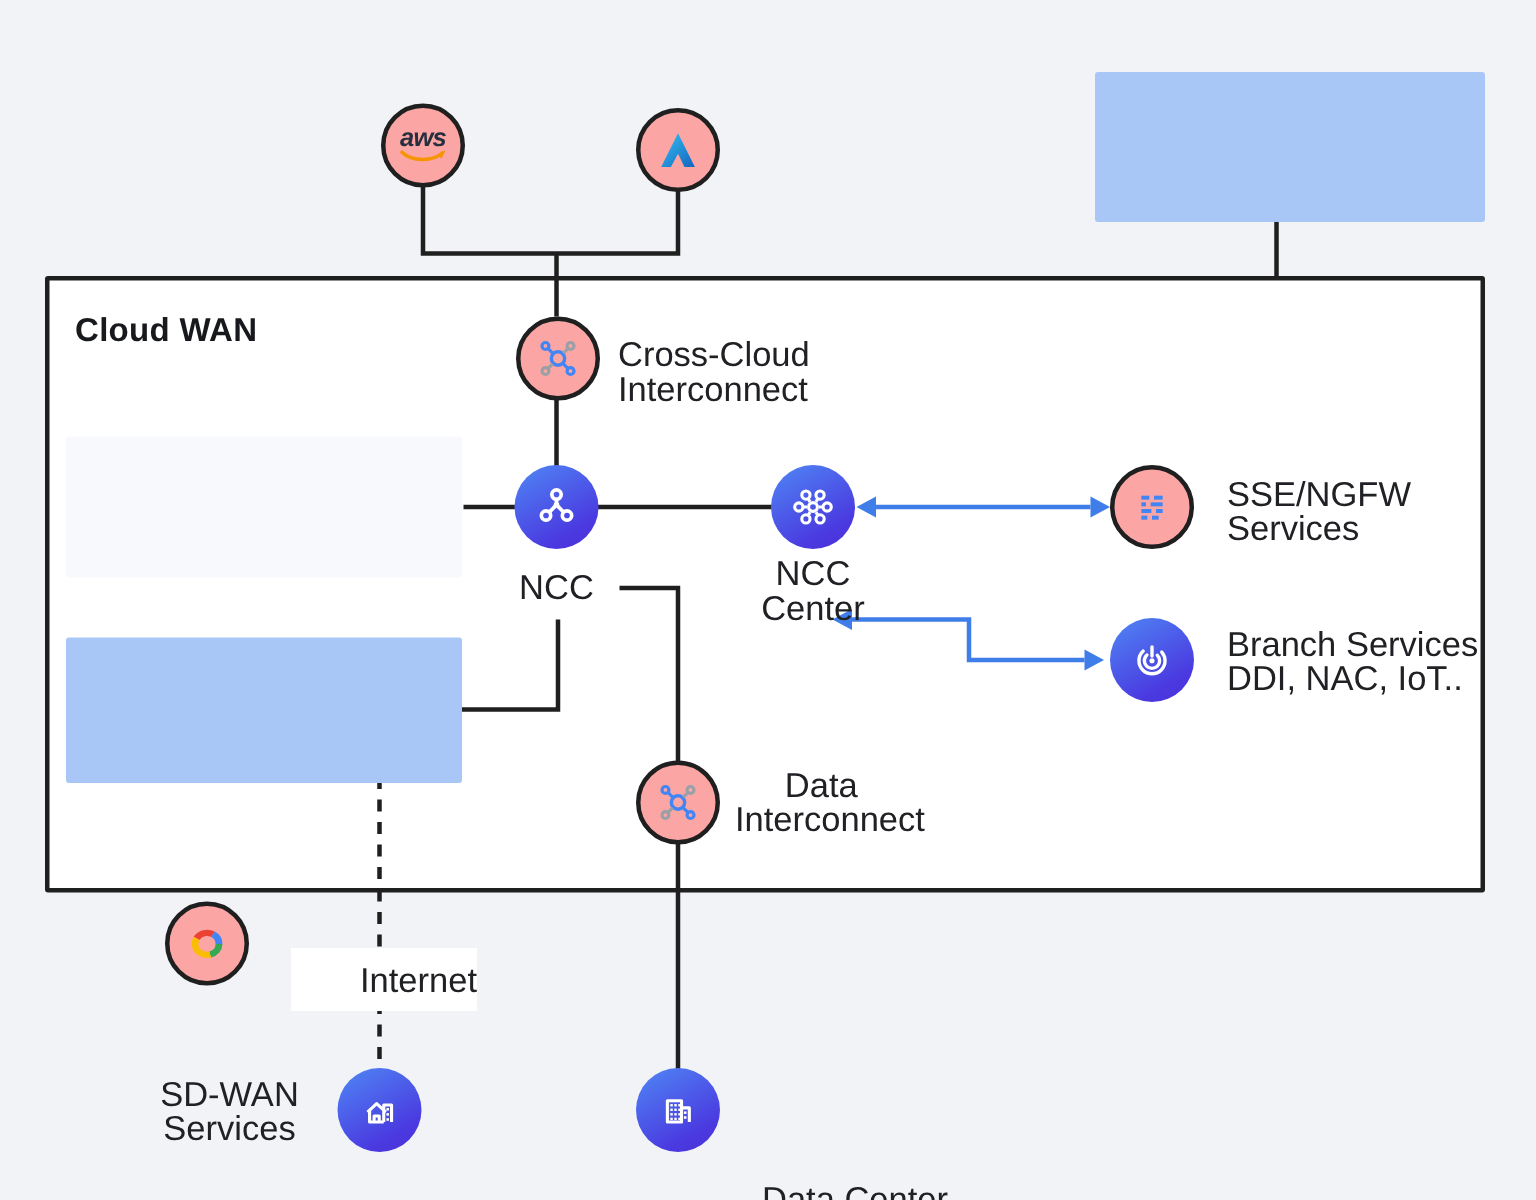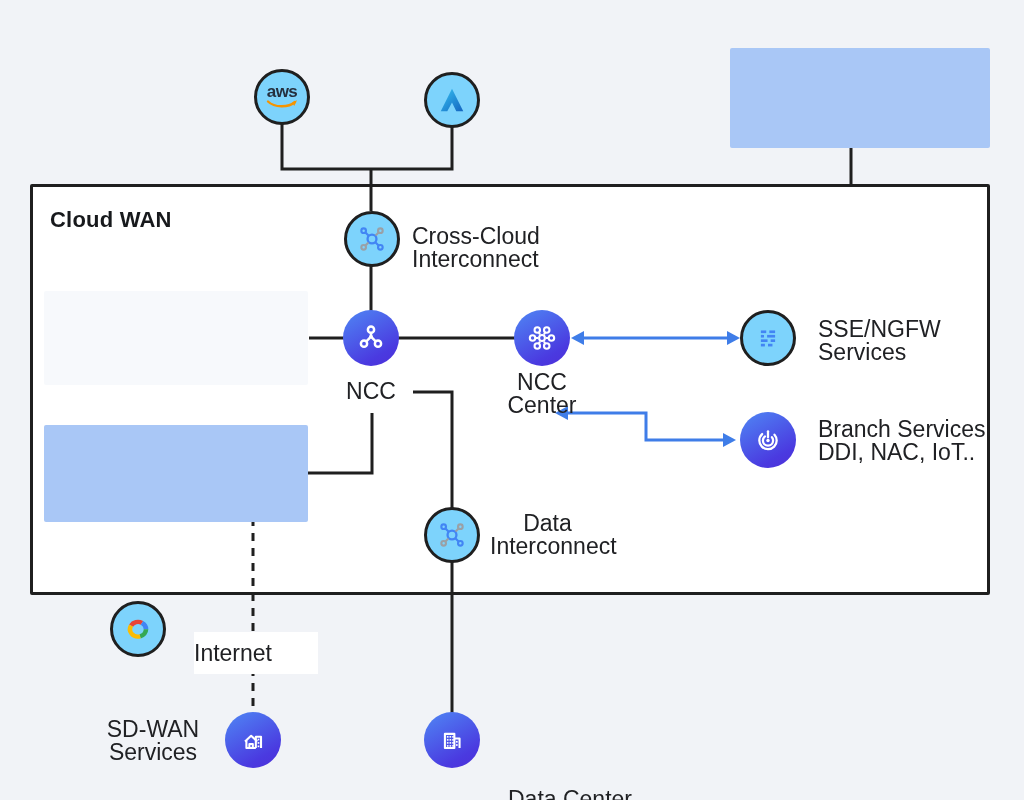--- a/index.html
+++ b/index.html
@@ -21,35 +21,35 @@
     z-index:0;
   }
   .title{
     position:absolute;left:50px;top:207px;z-index:2;
     font-size:22px;font-weight:bold;color:#17191c;letter-spacing:.2px;
   }
   .lightblue{background:#a9c7f6;border-radius:2px;}
   .faintbox{background:#f7f9fc;border-radius:2px;}
   .circ-outline{
     width:56px;height:56px;border-radius:50%;
-    background:#7dd3fc;border:3px solid #1f1f1f;
+    background:#fca5a5;border:3px solid #1f1f1f;
     box-sizing:border-box;
-    display:flex;align-items:center;justify-content:center;
+    display:flex;align-items:center;justify-content:center;font-style:italic;
   }
   .circ-grad{
     width:56px;height:56px;border-radius:50%;
     background:linear-gradient(150deg,#4f82f3 5%,#4a3ae0 75%,#4d2fd8 100%);
     display:flex;align-items:center;justify-content:center;
   }
   .label{font-size:23px;line-height:23px;color:#202124;}
   .label span{display:block;}
   .lbl-c{text-align:center;}
   .internet-chip{
     left:194px;top:632px;width:124px;height:42px;
-    background:#ffffff;display:flex;align-items:center;justify-content:flex-start;
+    background:#ffffff;display:flex;align-items:center;justify-content:flex-end;
     z-index:2;
   }
   .aws-inner{display:flex;flex-direction:column;align-items:center;justify-content:center;margin-top:2px;}
   .aws-word{font-size:17px;font-weight:bold;color:#252f3e;letter-spacing:-0.5px;line-height:14px;}
 </style>
 </head>
 <body>
 
 <div class="stage">
 

